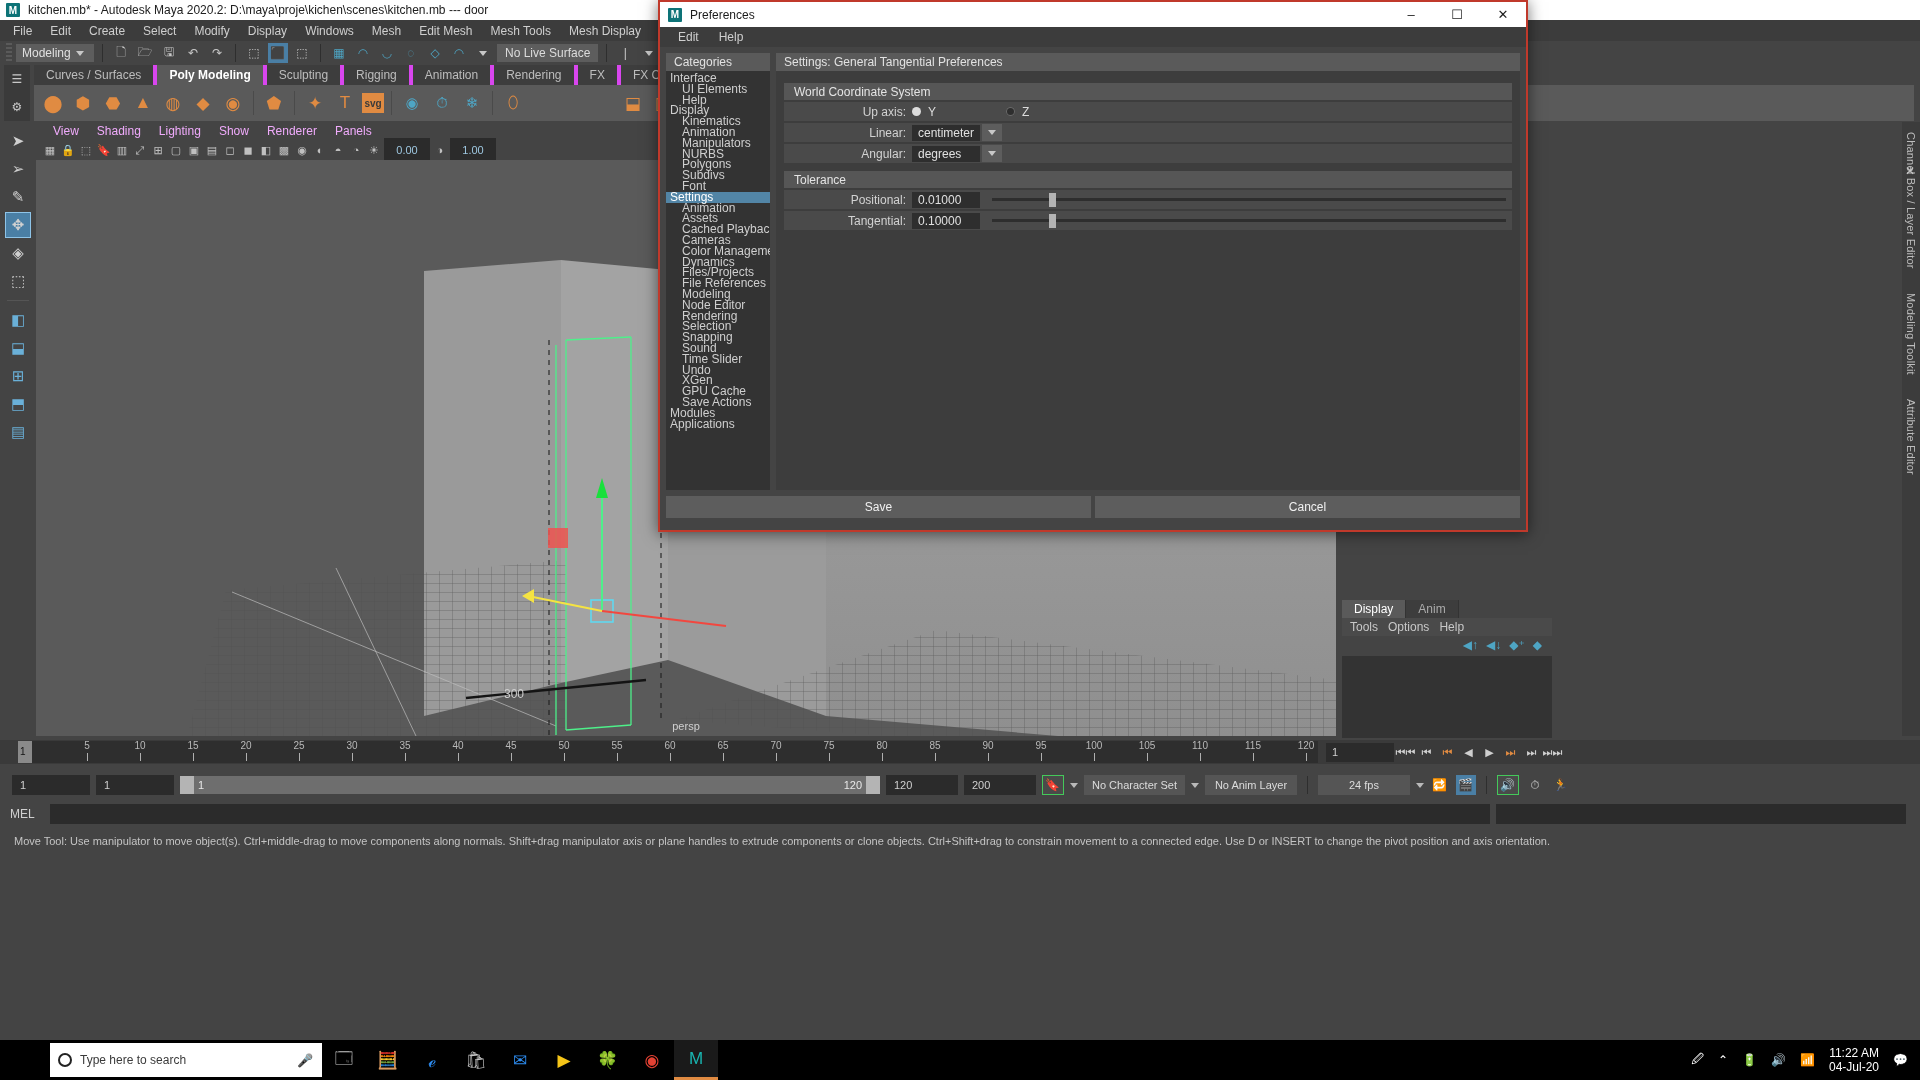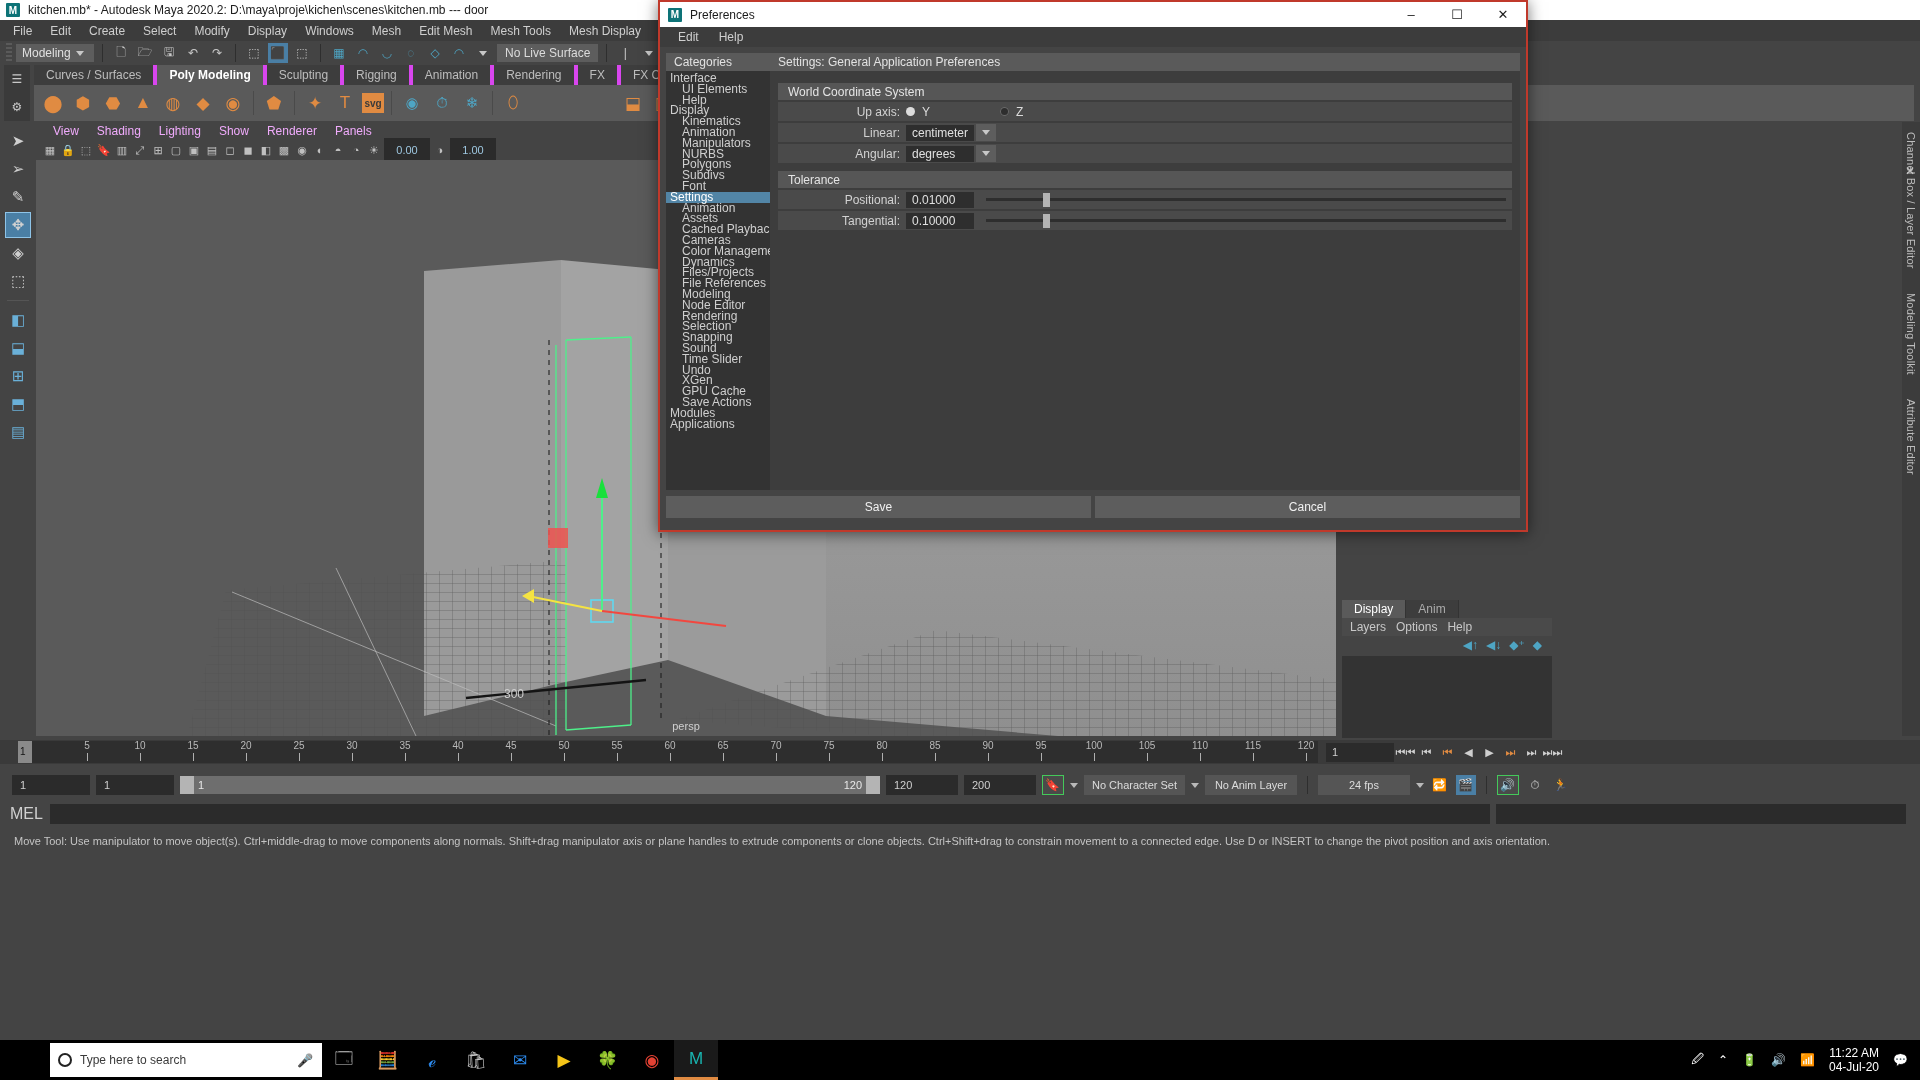--- a/index.html
+++ b/index.html
@@ -221,21 +221,21 @@
     background: #555555; height: 20px; display: flex; align-items: center;
     padding: 0 8px; font-size: 11px; color: #dcdcdc; min-width: 92px; justify-content: center;
   }
   .small-caret { width: 0; height: 0; border-left: 4px solid transparent; border-right: 4px solid transparent; border-top: 5px solid #b9b9b9; }
 
   
   .melbar {
     position: absolute; left: 0; top: 802px; width: 1920px; height: 24px;
     background: #444444; display: flex; align-items: center; gap: 6px; padding-left: 10px;
   }
-  .mel-label { font-size: 16px; color: #d0d0d0; width: 34px; }
+  .mel-label { font-size: 12px; color: #d0d0d0; width: 34px; }
   .mel-input { background: #2b2b2b; height: 20px; width: 1440px; }
   .mel-input2 { background: #2b2b2b; height: 20px; width: 410px; }
 
   
   .helpline {
     position: absolute; left: 0; top: 828px; width: 1920px; height: 26px;
     background: #444444; display: flex; align-items: center; padding-left: 14px;
   }
   .helpline span { font-size: 11px; color: #c4c4c4; white-space: nowrap; }
 
@@ -275,21 +275,21 @@
   }
   .prefs-wctl { margin-left: auto; display: flex; }
   .wbtn {
     width: 46px; height: 25px; display: flex; align-items: center; justify-content: center;
     font-size: 13px; color: #1c1c1c;
   }
   .prefs-menu {
     height: 20px; background: #3c3c3c; display: flex; align-items: center; padding-left: 8px;
   }
   .prefs-menu .pm { padding: 0 10px; font-size: 12px; color: #cfcfcf; }
-  .prefs-body { display: flex; height: 449px; padding: 6px; }
+  .prefs-body { display: flex; height: 449px; padding: 6px; gap: 6px; }
   .cat-col { width: 104px; display: flex; flex-direction: column; }
   .cat-head {
     background: #5a5a5a; color: #e2e2e2; font-size: 12px; height: 18px;
     display: flex; align-items: center; padding-left: 8px;
   }
   .cat-list { flex: 1; background: #333333; overflow: hidden; padding-top: 2px; }
   .cat-item { font-size: 12px; line-height: 10.8px; padding: 0 4px; color: #cfcfcf; white-space: nowrap; }
   .cat-item.lvl1 { padding-left: 4px; }
   .cat-item.lvl2 { padding-left: 16px; }
   .cat-item.sel { background: #5285a6; color: #ffffff; }
@@ -606,21 +606,21 @@
     </div>
   </div>
 
   <div class="rightdock">
     <div class="channelbox-body"></div>
     <div class="layertabs">
       <div class="ltab active">Display</div>
       <div class="ltab">Anim</div>
     </div>
     <div class="layermenu">
-      <span>Layers</span>
+      <span>Tools</span>
       <span>Options</span>
       <span>Help</span>
     </div>
     <div class="layericons">
       <span>◀↑</span>
       <span>◀↓</span>
       <span>◆⁺</span>
       <span>◆</span>
     </div>
     <div class="layerlist"></div>
@@ -793,21 +793,21 @@
             <div class="cat-item lvl2">Undo</div>
             <div class="cat-item lvl2">XGen</div>
             <div class="cat-item lvl2">GPU Cache</div>
             <div class="cat-item lvl2">Save Actions</div>
             <div class="cat-item lvl1">Modules</div>
             <div class="cat-item lvl1">Applications</div>
           </div>
       </div>
 
       <div class="set-col">
-        <div class="set-head">Settings: General Application Preferences</div>
+        <div class="set-head">Settings: General Tangential Preferences</div>
         <div class="set-body">
 
           <div class="grp-head">World Coordinate System</div>
           <div class="row">
             <div class="row-lab">Up axis:</div>
             <span class="radio"></span>
             <span class="radio-lab">Y</span>
             <span style="width:70px"></span>
             <span class="radio off"></span>
             <span class="radio-lab">Z</span>

